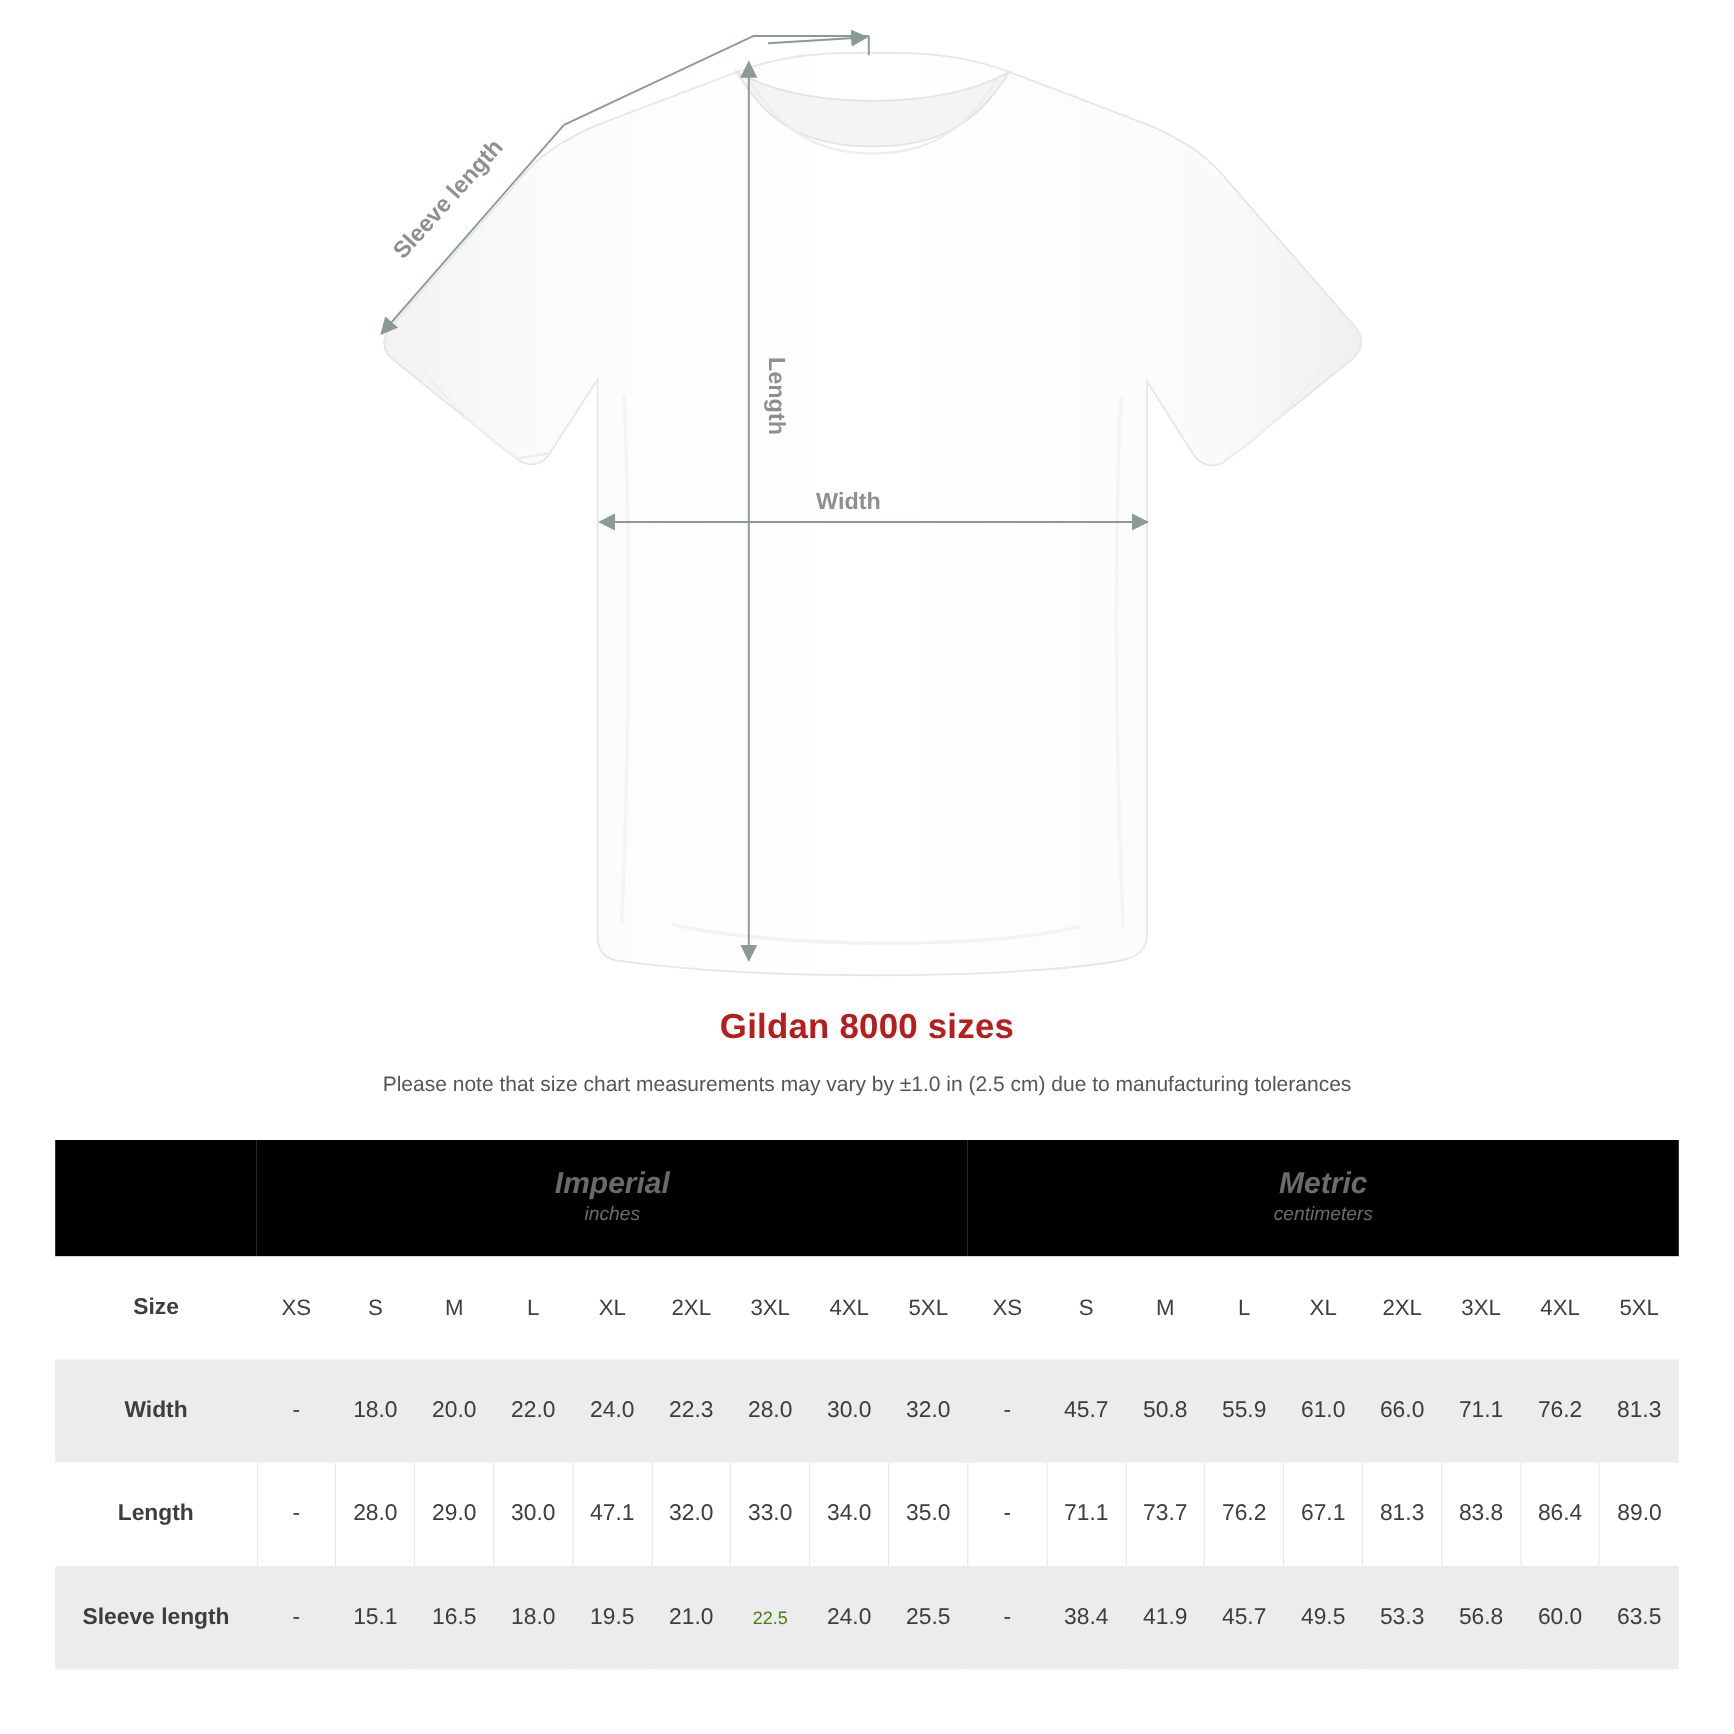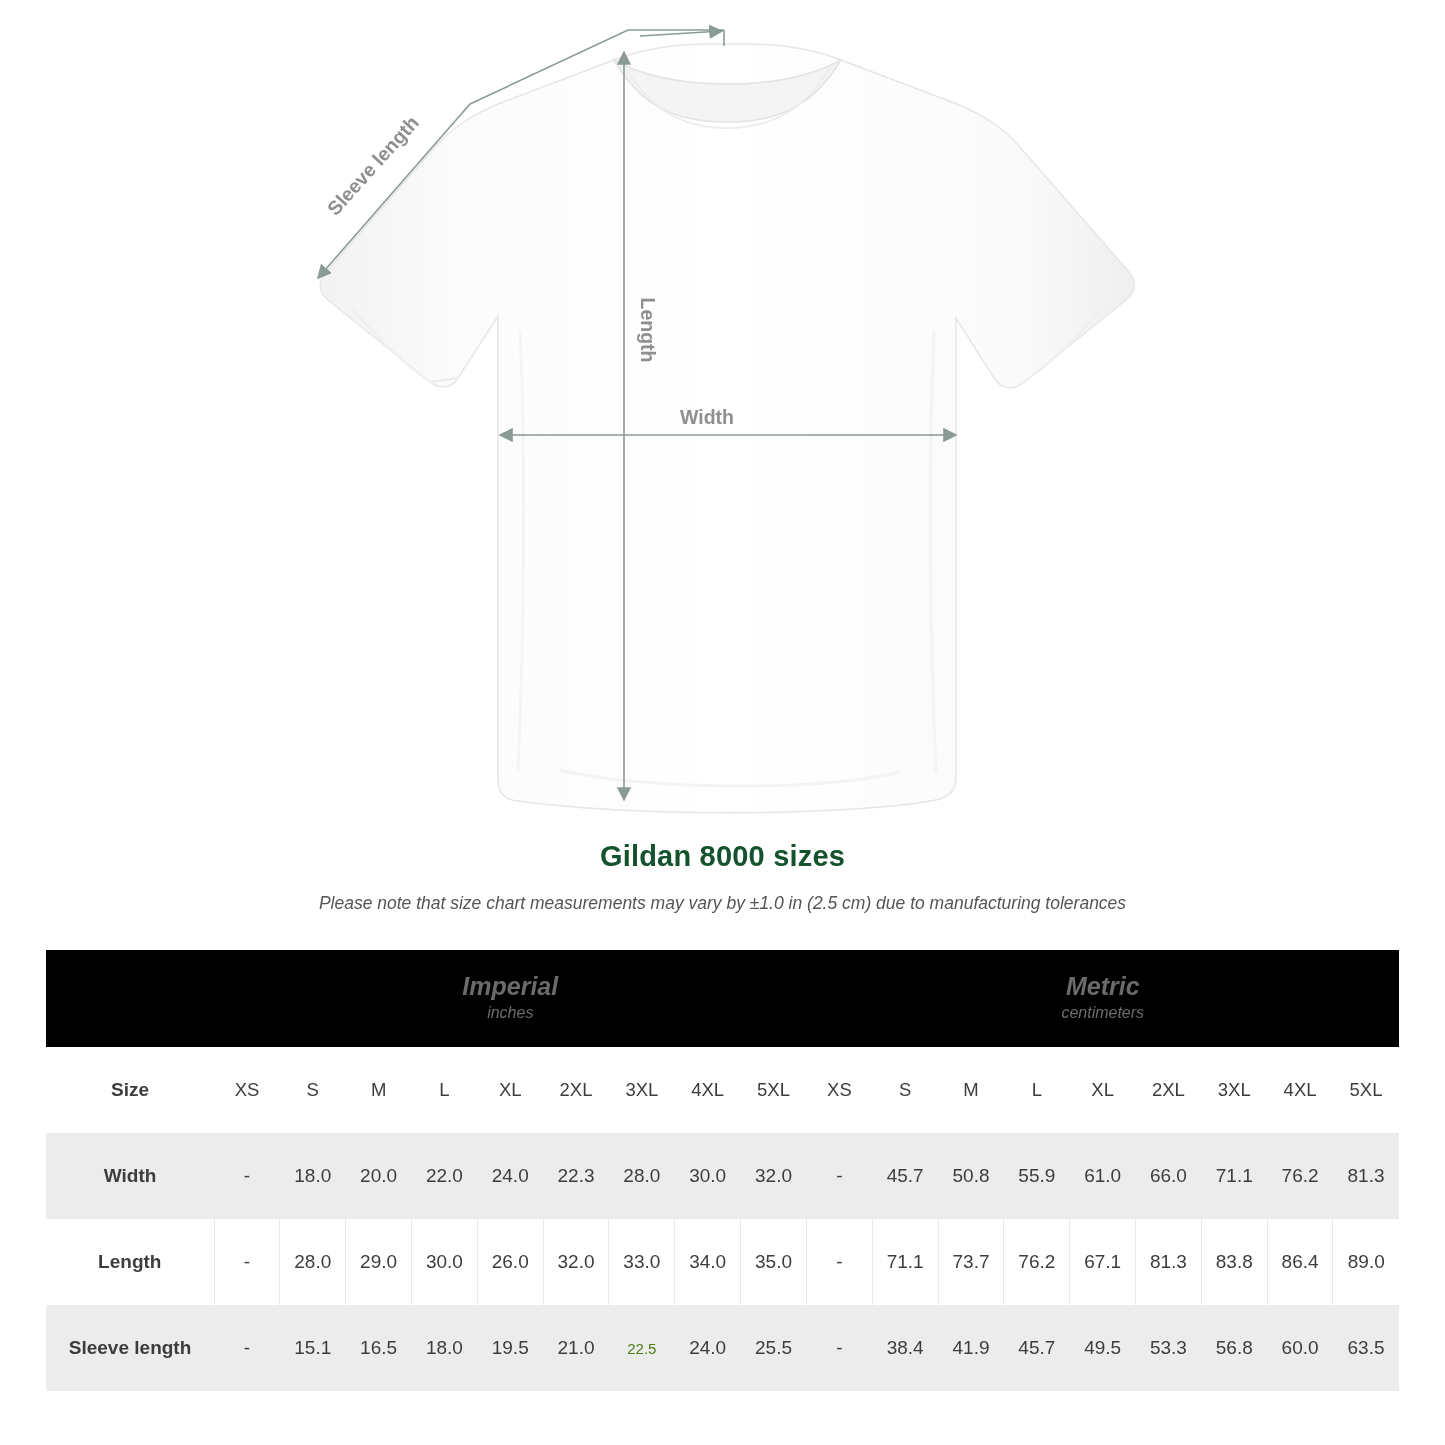--- a/index.html
+++ b/index.html
@@ -34,31 +34,30 @@
 
   
   .chart-title {
     position: absolute;
     top: 840px;
     left: 0;
     width: 1445px;
     text-align: center;
     font-size: 29px;
     font-weight: bold;
-    color: #14532d;
+    color: #b91c1c;
     letter-spacing: 0.2px;
   }
   .chart-note {
     position: absolute;
     top: 893px;
     left: 0;
     width: 1445px;
     text-align: center;
     font-size: 17.5px;
-    font-style: italic;
     color: #555555;
   }
 
   
   .table-wrap {
     position: absolute;
     top: 950px;
     left: 46px;
     width: 1353px;
   }
@@ -282,21 +281,21 @@
           <td class="vline">76.2</td>
           <td class="vline">81.3</td>
         </tr>
 
         <tr class="data-row plain">
           <td class="rowlabel">Length</td>
           <td class="vline">-</td>
           <td class="vline">28.0</td>
           <td class="vline">29.0</td>
           <td class="vline">30.0</td>
-          <td class="vline">26.0</td>
+          <td class="vline">47.1</td>
           <td class="vline">32.0</td>
           <td class="vline">33.0</td>
           <td class="vline">34.0</td>
           <td class="vline">35.0</td>
           <td class="vline">-</td>
           <td class="vline">71.1</td>
           <td class="vline">73.7</td>
           <td class="vline">76.2</td>
           <td class="vline">67.1</td>
           <td class="vline">81.3</td>

